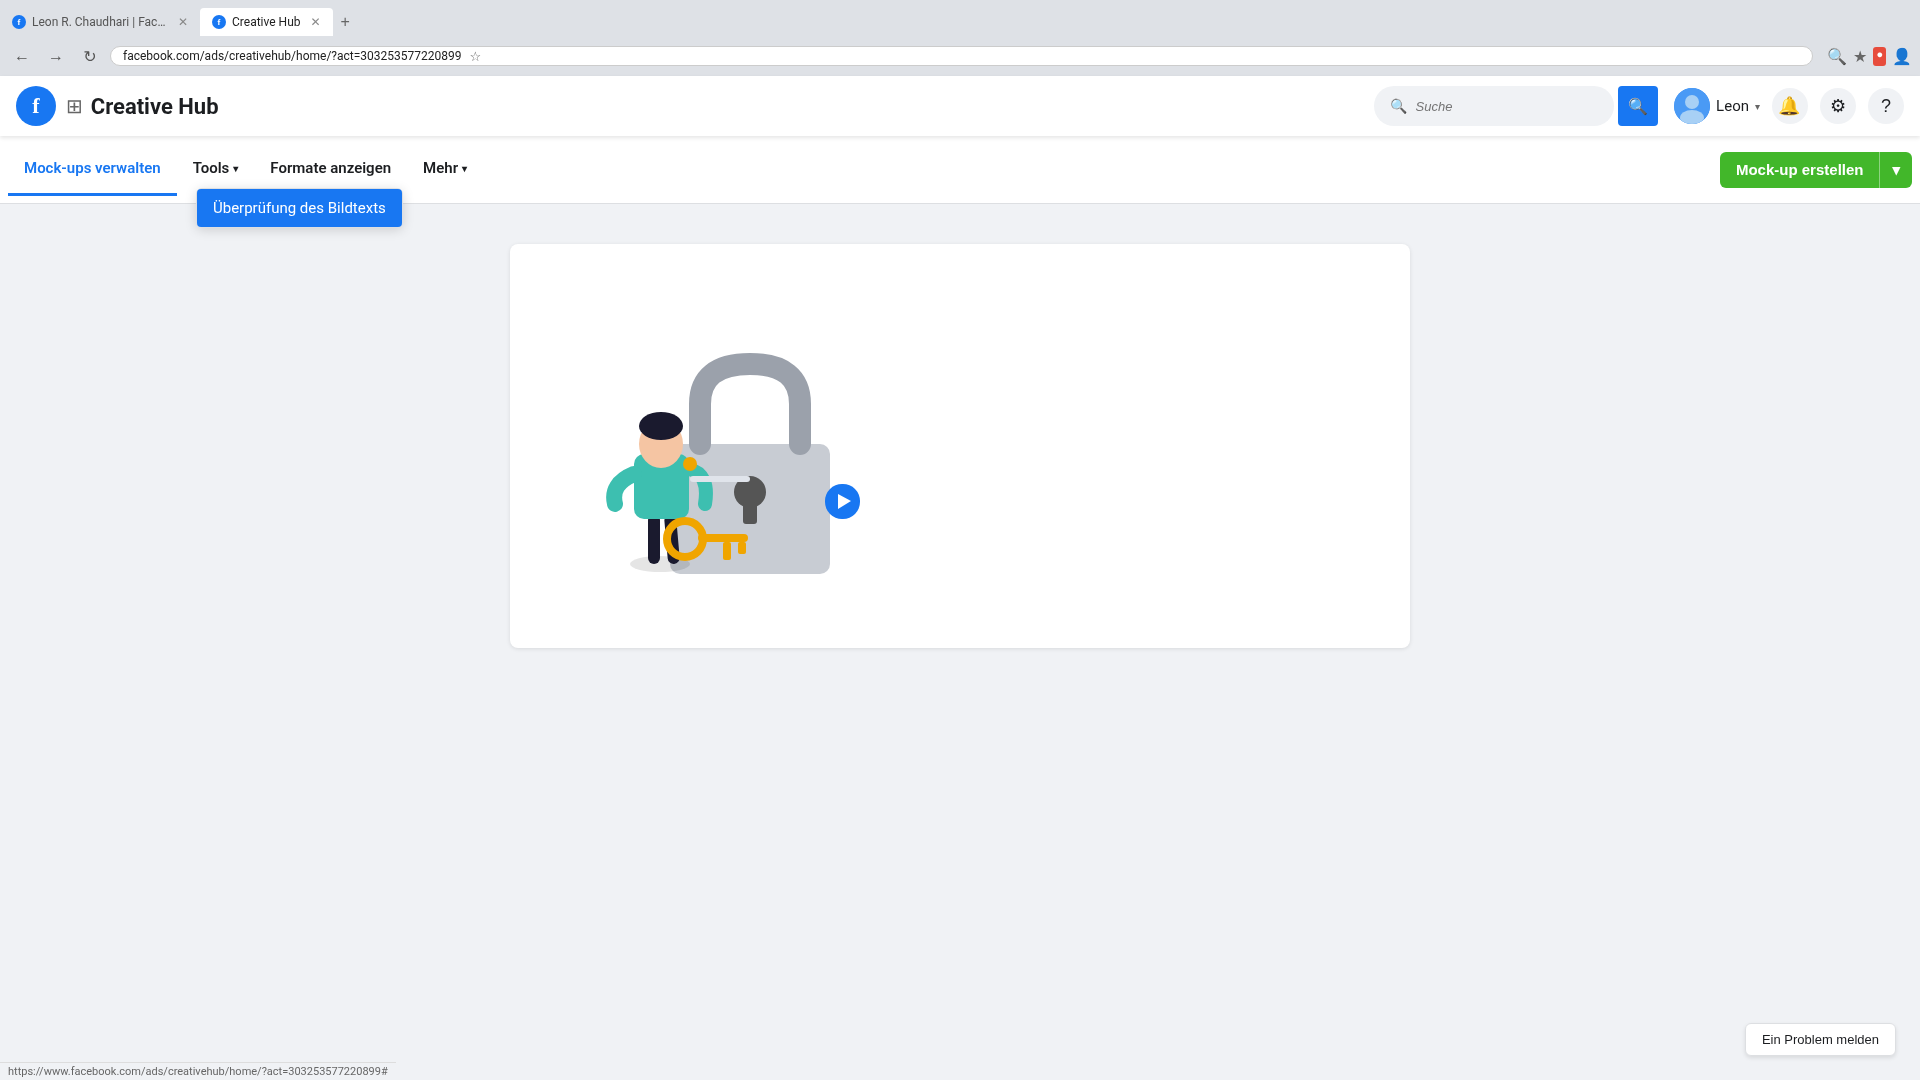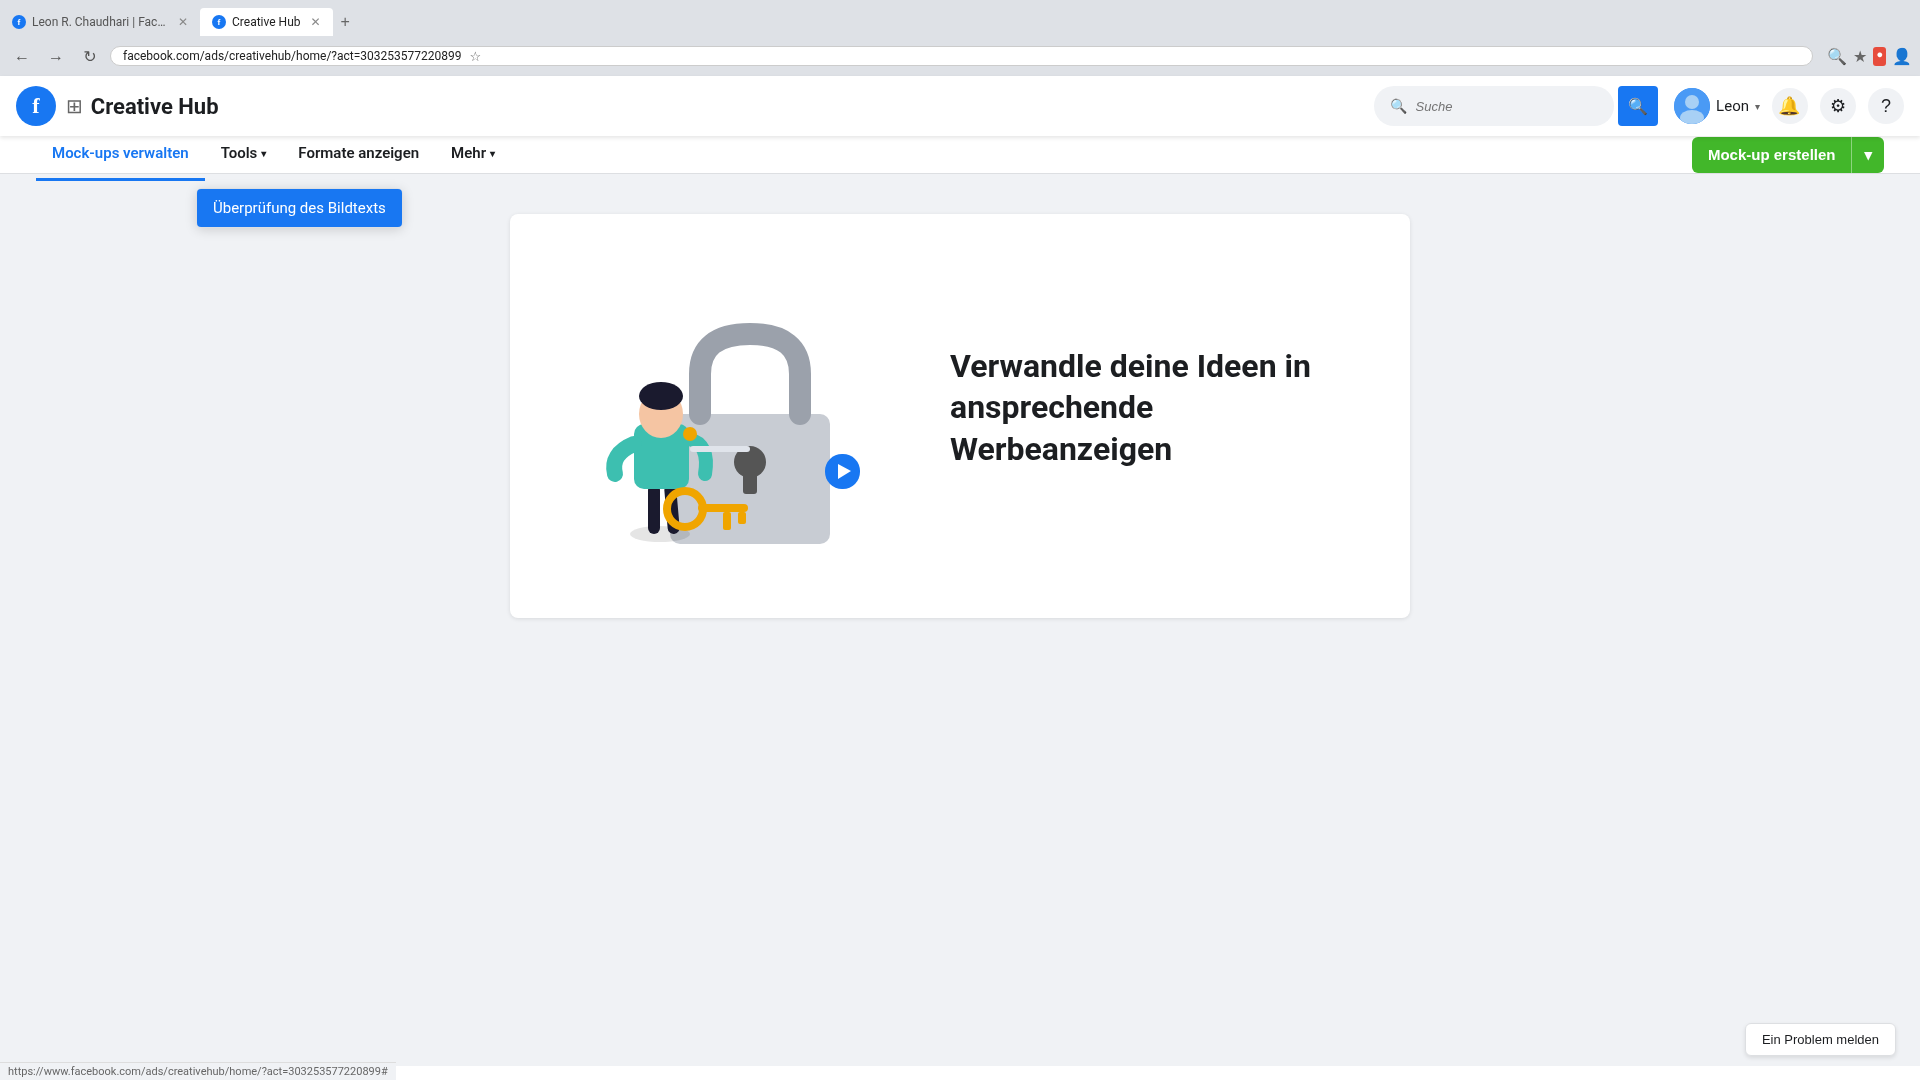--- a/index.html
+++ b/index.html
@@ -31,21 +31,21 @@
     .fb-search input { background: transparent; border: none; outline: none; font-size: 13px; color: #1c1e21; width: 100%; font-style: italic; }
     .fb-search-btn { background: #1877f2; border: none; border-radius: 4px; width: 40px; height: 40px; cursor: pointer; display: flex; align-items: center; justify-content: center; color: white; font-size: 16px; margin-left: 4px; }
     .fb-nav-right { display: flex; align-items: center; gap: 12px; margin-left: 16px; }
     .fb-nav-profile { display: flex; align-items: center; gap: 6px; cursor: pointer; }
     .fb-avatar { width: 36px; height: 36px; border-radius: 50%; background: linear-gradient(135deg, #4a9af5, #1877f2); display: flex; align-items: center; justify-content: center; color: white; font-size: 14px; overflow: hidden; }
     .fb-username { font-size: 15px; font-weight: 400; color: #1c1e21; }
     .fb-dropdown-icon { font-size: 10px; color: #666; }
     .fb-nav-icon-btn { width: 36px; height: 36px; border-radius: 50%; background: #f0f2f5; display: flex; align-items: center; justify-content: center; cursor: pointer; font-size: 18px; color: #1c1e21; border: none; }
 
     
-    .page-nav { background: #fff; border-bottom: 1px solid #dddfe2; display: flex; align-items: center; padding: 0 36px; height: 38px; position: relative; z-index: 50; }
+    .page-nav { background: #fff; border-bottom: 1px solid #dddfe2; display: flex; align-items: center; padding: 0 8px; height: 68px; position: relative; z-index: 50; }
     .page-nav-item { padding: 0 16px; height: 52px; display: flex; align-items: center; font-size: 15px; font-weight: 600; color: #1c1e21; cursor: pointer; position: relative; border-bottom: 3px solid transparent; }
     .page-nav-item.active { color: #1877f2; border-bottom: 3px solid #1877f2; }
     .dropdown-arrow { font-size: 10px; margin-left: 4px; }
     .create-btn { margin-left: auto; background: #42b72a; color: white; border: none; border-radius: 6px; padding: 0 16px; height: 36px; font-size: 15px; font-weight: 600; cursor: pointer; display: flex; align-items: center; gap: 8px; }
 
     
     .dropdown-menu { position: absolute; top: 52px; left: 196px; background: #fff; border: 1px solid #dddfe2; border-radius: 6px; box-shadow: 0 2px 12px rgba(0,0,0,0.15); z-index: 200; min-width: 180px; }
     .dropdown-item { padding: 10px 16px; font-size: 15px; color: #1c1e21; cursor: pointer; background: #1877f2; color: white; border-radius: 4px; }
 
     
@@ -208,21 +208,20 @@
         <circle cx="100" cy="160" r="7" fill="#f0a500"></circle>
 
         <rect x="235" y="180" width="35" height="35" rx="17" fill="#1877f2"></rect>
         <polygon points="248,190 248,205 261,197" fill="white"></polygon>
 
         <rect x="100" y="172" width="60" height="6" rx="3" fill="#e0e4eb"></rect>
       </svg>
     </div>
 
     <div class="hero-text">
-      <h1 class="hero-title">Verwandle deine Ideen in ansprechende Werbeanzeigen</h1>
     </div>
   </div>
 </div>
 
 <button class="report-btn">
   <span>Ein Problem melden</span>
 </button>
 
 <div class="status-bar">
   <span>https://www.facebook.com/ads/creativehub/home/?act=303253577220899#</span>

